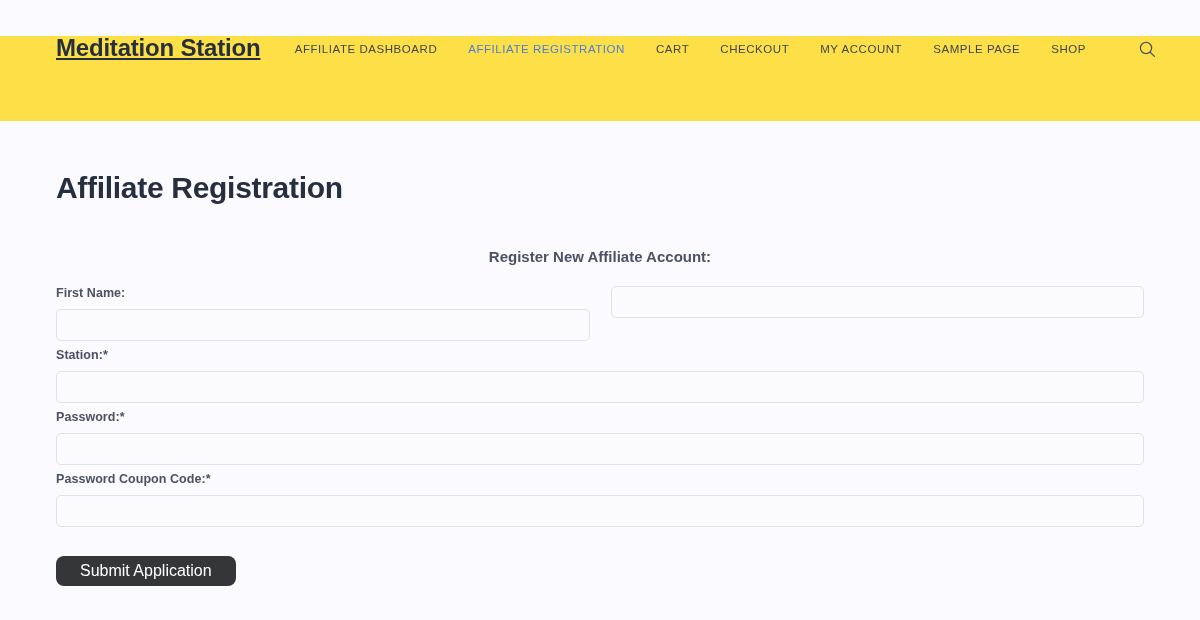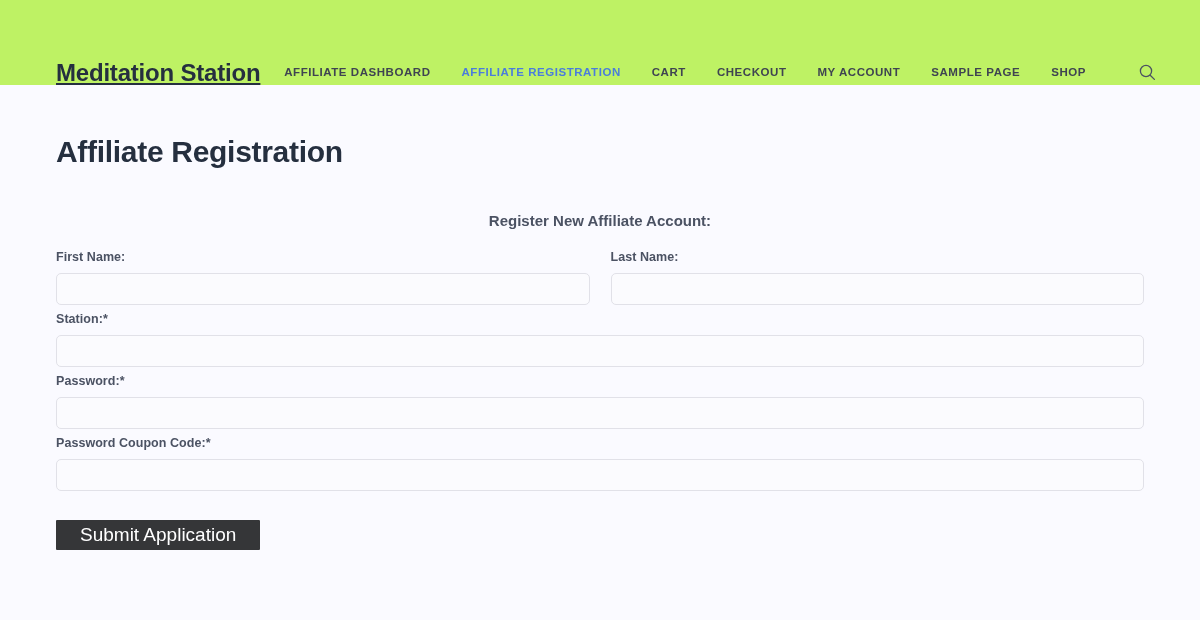--- a/index.html
+++ b/index.html
@@ -12,43 +12,44 @@
     height: 620px;
     background: #fafaff;
     font-family: "Liberation Sans", sans-serif;
     -webkit-font-smoothing: antialiased;
     overflow: hidden;
   }
 
   
   .site-header {
     height: 85px;
-    background: #bef264;
-    display: flex;
-    align-items: flex-end;
+    background: #fde047;
+    display: flex;
+    align-items: flex-start;
     padding: 0 40px 0 56px;
     position: relative;
+    margin-top: 36px;
   }
   .brand {
     font-size: 24px;
     font-weight: bold;
     color: #252f3f;
     letter-spacing: -0.2px;
     white-space: nowrap;
     line-height: 1;
   }
   .nav {
     margin-left: auto;
     display: flex;
     align-items: center;
     gap: 31px;
   }
   .nav-item {
     font-size: 11.5px;
-    font-weight: bold;
+    font-weight: normal;
     letter-spacing: 0.55px;
     color: #3f4451;
     text-transform: uppercase;
     text-decoration: none;
     white-space: nowrap;
     cursor: pointer;
   }
   .nav-item.active {
     color: #4a7ddb;
   }
@@ -122,23 +123,23 @@
     color: #333;
     outline: none;
   }
   .field-input::placeholder { color: #b9b9c4; }
 
   .submit-row { padding-top: 22px; }
   .submit-btn {
     background: #353638;
     color: #ffffff;
     border: none;
-    border-radius: 1px;
+    border-radius: 8px;
     font-family: "Liberation Sans", sans-serif;
-    font-size: 19px;
+    font-size: 16px;
     padding: 0 24px;
     height: 30px;
     line-height: 30px;
     cursor: pointer;
   }
 </style>
 </head>
 <body>
 
 <header class="site-header">
@@ -169,21 +170,20 @@
   <h2 class="section-title">Register New Affiliate Account:</h2>
 
   <form class="form">
 
     <div class="row">
       <div class="field">
         <label class="field-label">First Name:</label>
         <input class="field-input" type="text" placeholder="" style="">
       </div>
       <div class="field">
-        <label class="field-label">Last Name:</label>
         <input class="field-input" type="text" placeholder="" style="">
       </div>
     </div>
 
     <div class="row">
       <div class="field">
         <label class="field-label">Station:*</label>
         <input class="field-input" type="text" placeholder="" style="">
       </div>
     </div>

